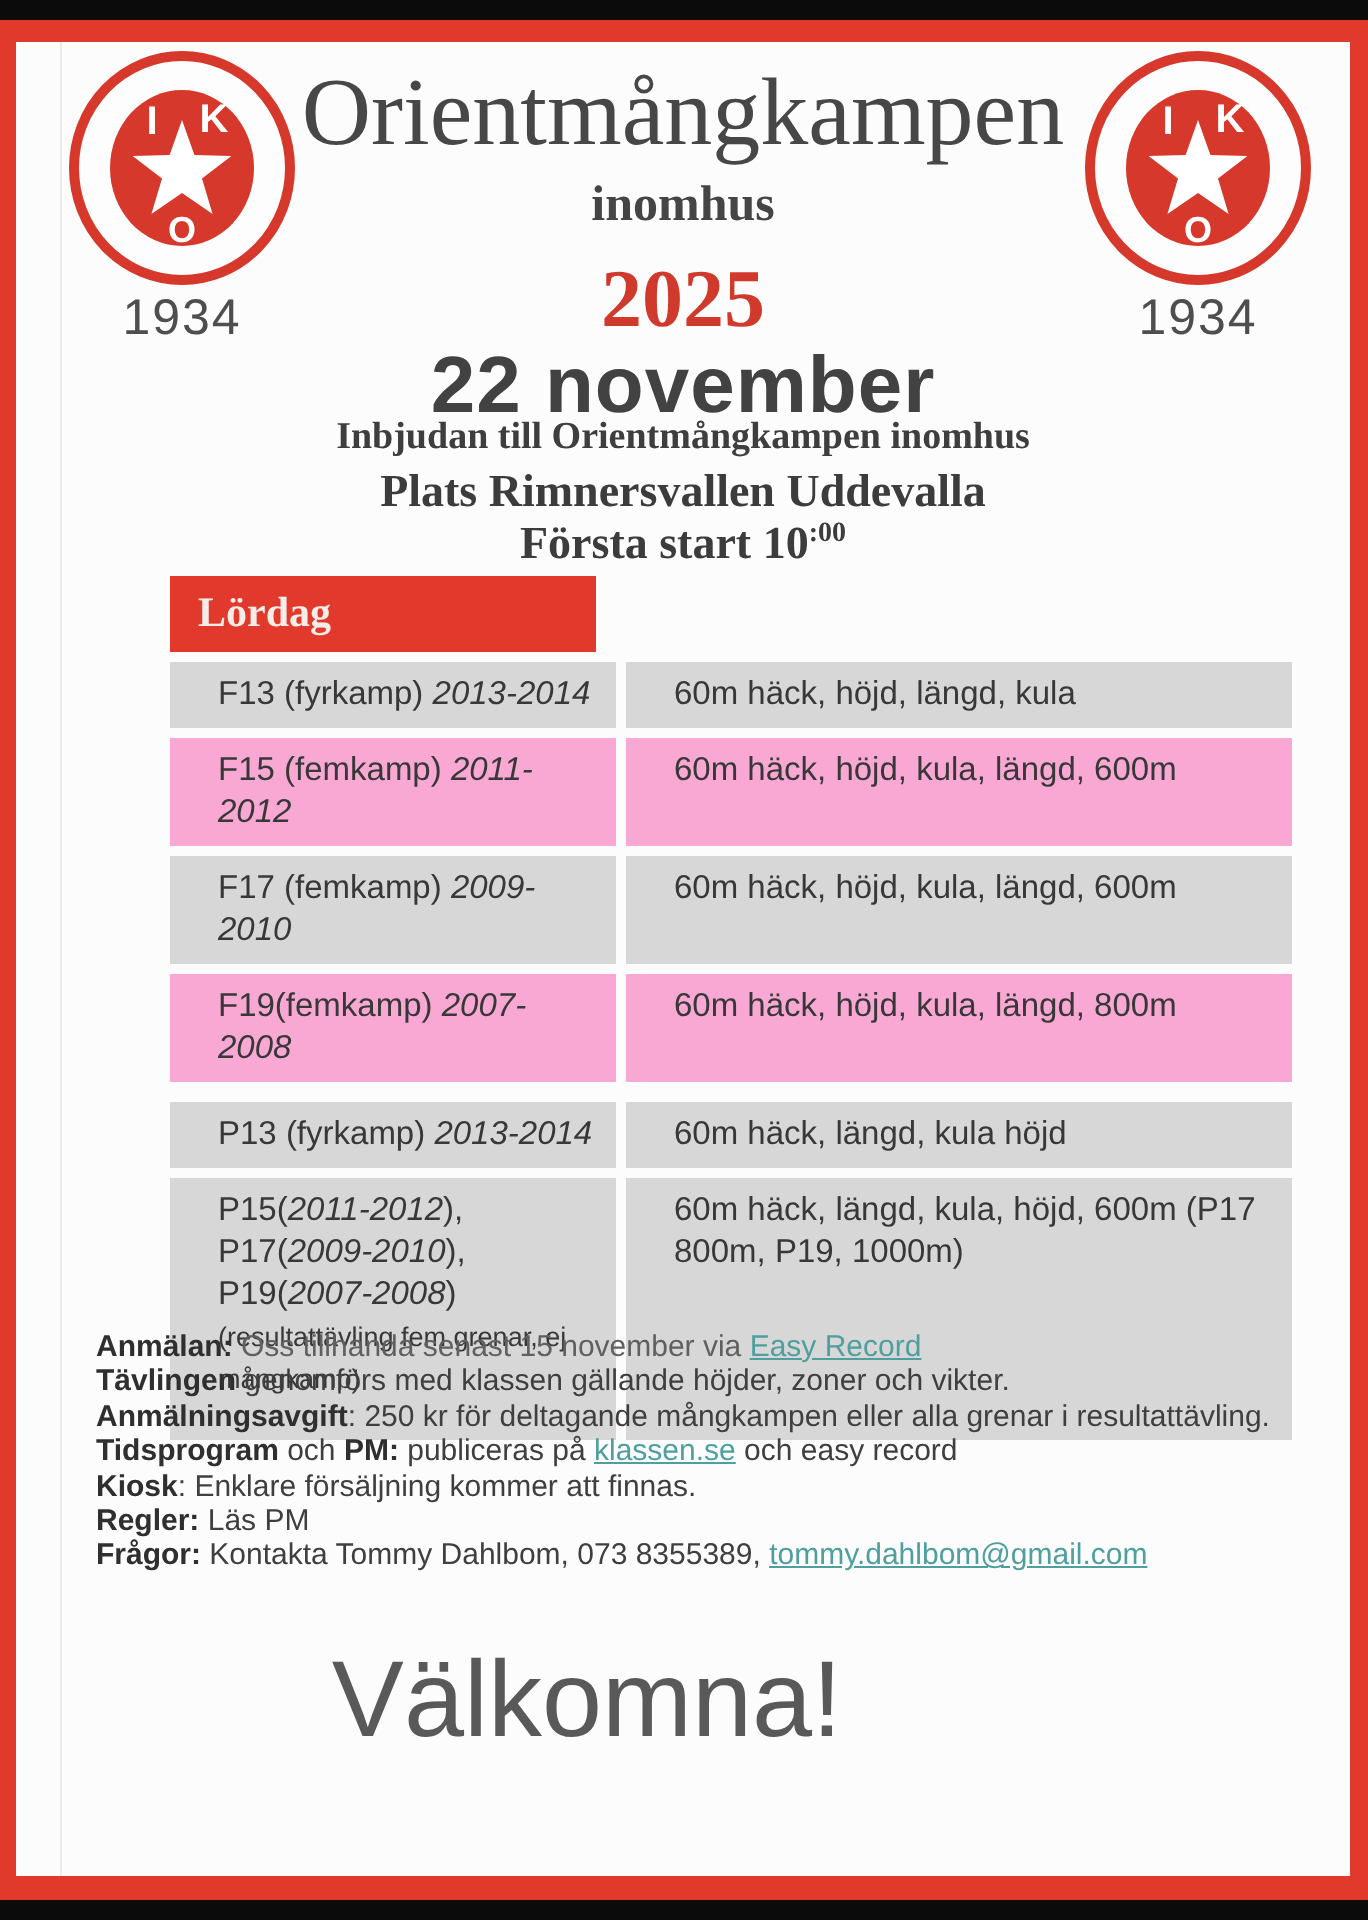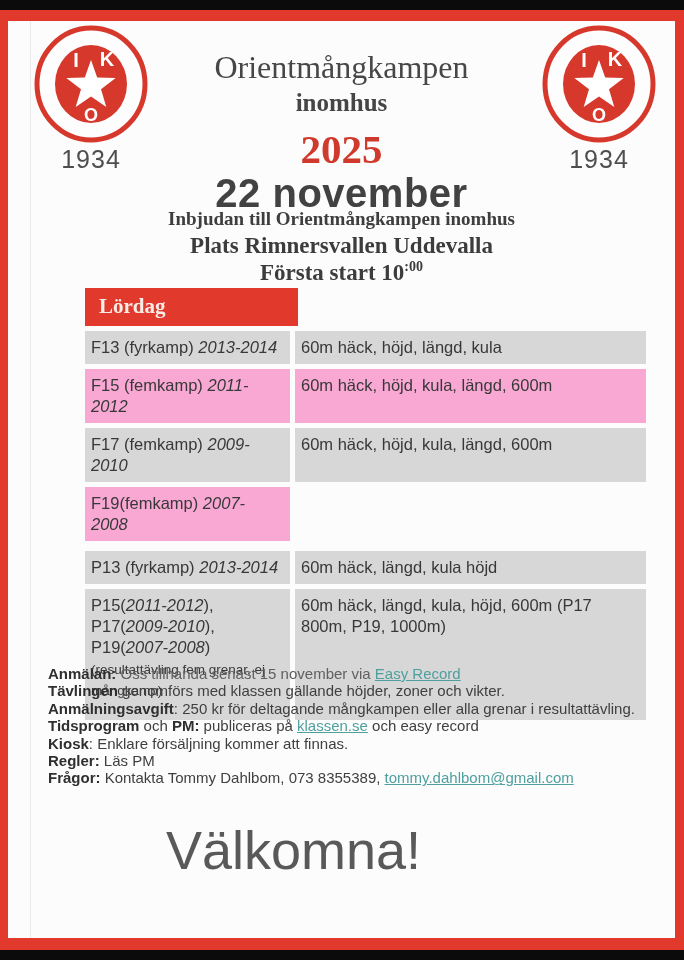--- a/index.html
+++ b/index.html
@@ -14,36 +14,36 @@
 
   .logo{position:absolute;top:3px;width:116px;height:120px;}
   .logo.left{left:25px;}
   .logo.right{right:18px;}
   .founded{position:absolute;top:124px;width:120px;text-align:center;
     font-size:25px;color:#4e4e4e;letter-spacing:1px;}
   .founded.left{left:23px;}
   .founded.right{right:16px;}
 
   .ct{position:absolute;left:0;right:0;text-align:center;margin:0;}
-  .title{top:8px;font-family:"Liberation Serif",serif;font-weight:400;font-size:32px;color:#474747;margin-top:20px;}
+  .title{top:8px;font-family:"Liberation Serif",serif;font-weight:400;font-size:48px;color:#474747;}
   .subtitle{top:68px;font-family:"Liberation Serif",serif;font-weight:700;font-size:25px;color:#454545;}
   .year{top:104px;font-family:"Liberation Serif",serif;font-weight:700;font-size:41px;color:#cf3a2d;}
   .date{top:150px;font-weight:700;font-size:40px;color:#424242;letter-spacing:.5px;}
   .invitation{top:187px;font-family:"Liberation Serif",serif;font-weight:700;font-size:19px;color:#3e3e3e;}
   .venue{top:212px;font-family:"Liberation Serif",serif;font-weight:700;font-size:23px;color:#3c3c3c;}
   .first-start{top:238px;font-family:"Liberation Serif",serif;font-weight:700;font-size:23px;color:#3c3c3c;}
   .first-start sup{font-size:14px;}
 
   .table{position:absolute;left:77px;top:267px;width:561px;}
   .thead,.trow{display:flex;gap:5px;margin-bottom:5px;}
   .th{background:#e13a2c;color:#f6ece8;font-family:"Liberation Serif",serif;
       font-weight:700;font-size:21px;padding:6px 14px 7px;}
   .th.c1{width:185px;}
   .th.c2{flex:1;}
-  .td{padding:6px 10px 6px 6px;font-size:16.5px;color:#383838;line-height:21px;}
+  .td{padding:6px 10px 6px 24px;font-size:16.5px;color:#383838;line-height:21px;}
   .td.c1{width:189px;}
   .td.c2{flex:1;}
   .trow.dark .td{background:#d7d7d7;}
   .trow.light .td{background:#f9a8d4;}
   .trow.gap{margin-top:10px;}
   .trow.tall .td{padding-bottom:20px;}
   .td .i{font-style:italic;}
   .td .sm{font-size:13.5px;line-height:17px;}
 
   .info{position:absolute;left:40px;top:644px;width:604px;
@@ -110,20 +110,21 @@
           <div class="trow light">
             <div class="td c1"><span>F15 (femkamp) </span><span class="i">2011-2012</span></div>
             <div class="td c2"><span>60m häck, höjd, kula, längd, 600m</span></div>
           </div>
           <div class="trow dark">
             <div class="td c1"><span>F17 (femkamp) </span><span class="i">2009-2010</span></div>
             <div class="td c2"><span>60m häck, höjd, kula, längd, 600m</span></div>
           </div>
           <div class="trow light">
             <div class="td c1"><span>F19(femkamp) </span><span class="i">2007-2008</span></div>
+            <div class="td c2"><span>60m häck, höjd, kula, längd, 800m</span></div>
           </div>
           <div class="trow dark gap">
             <div class="td c1"><span>P13 (fyrkamp) </span><span class="i">2013-2014</span></div>
             <div class="td c2"><span>60m häck, längd, kula höjd</span></div>
           </div>
           <div class="trow dark tall">
             <div class="td c1"><span>P15(</span><span class="i">2011-2012</span><span>),</span><br><span>P17(</span><span class="i">2009-2010</span><span>),</span><br><span>P19(</span><span class="i">2007-2008</span><span>)</span><br><span class="sm">(resultattävling fem grenar, ej mångkamp)</span></div>
             <div class="td c2"><span>60m häck, längd, kula, höjd, 600m (P17 800m, P19, 1000m)</span></div>
           </div>
         </div>

